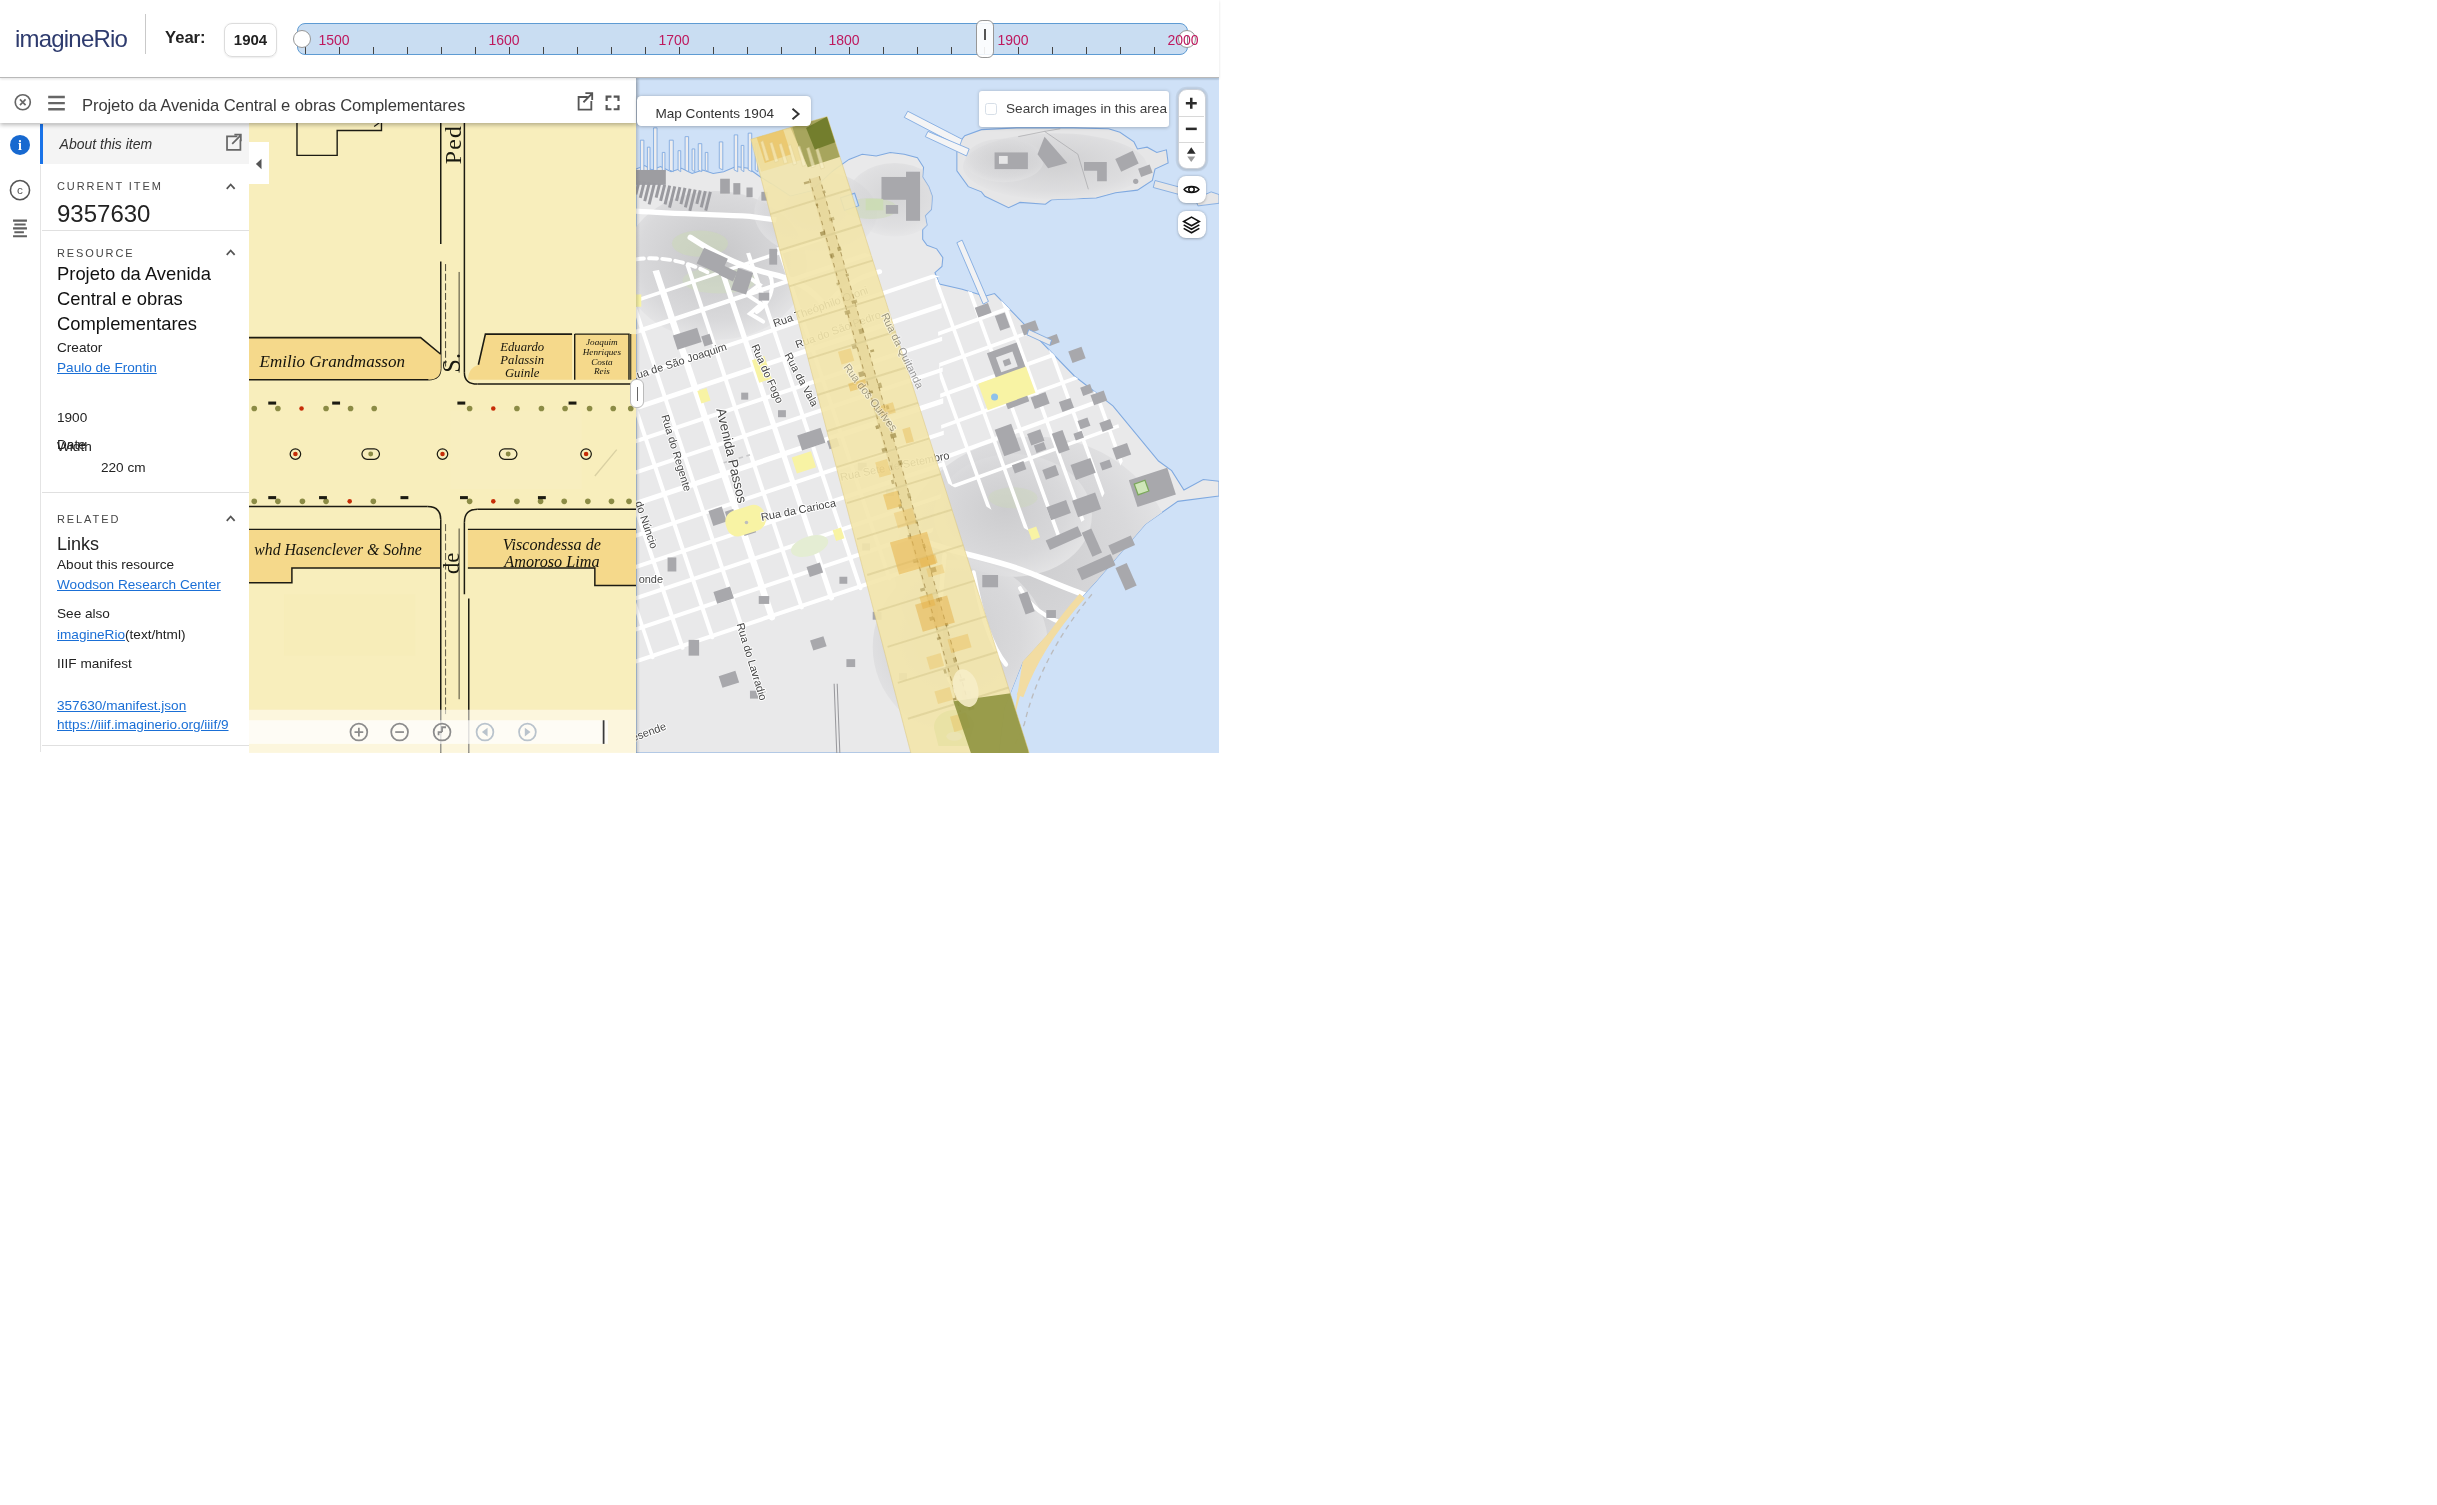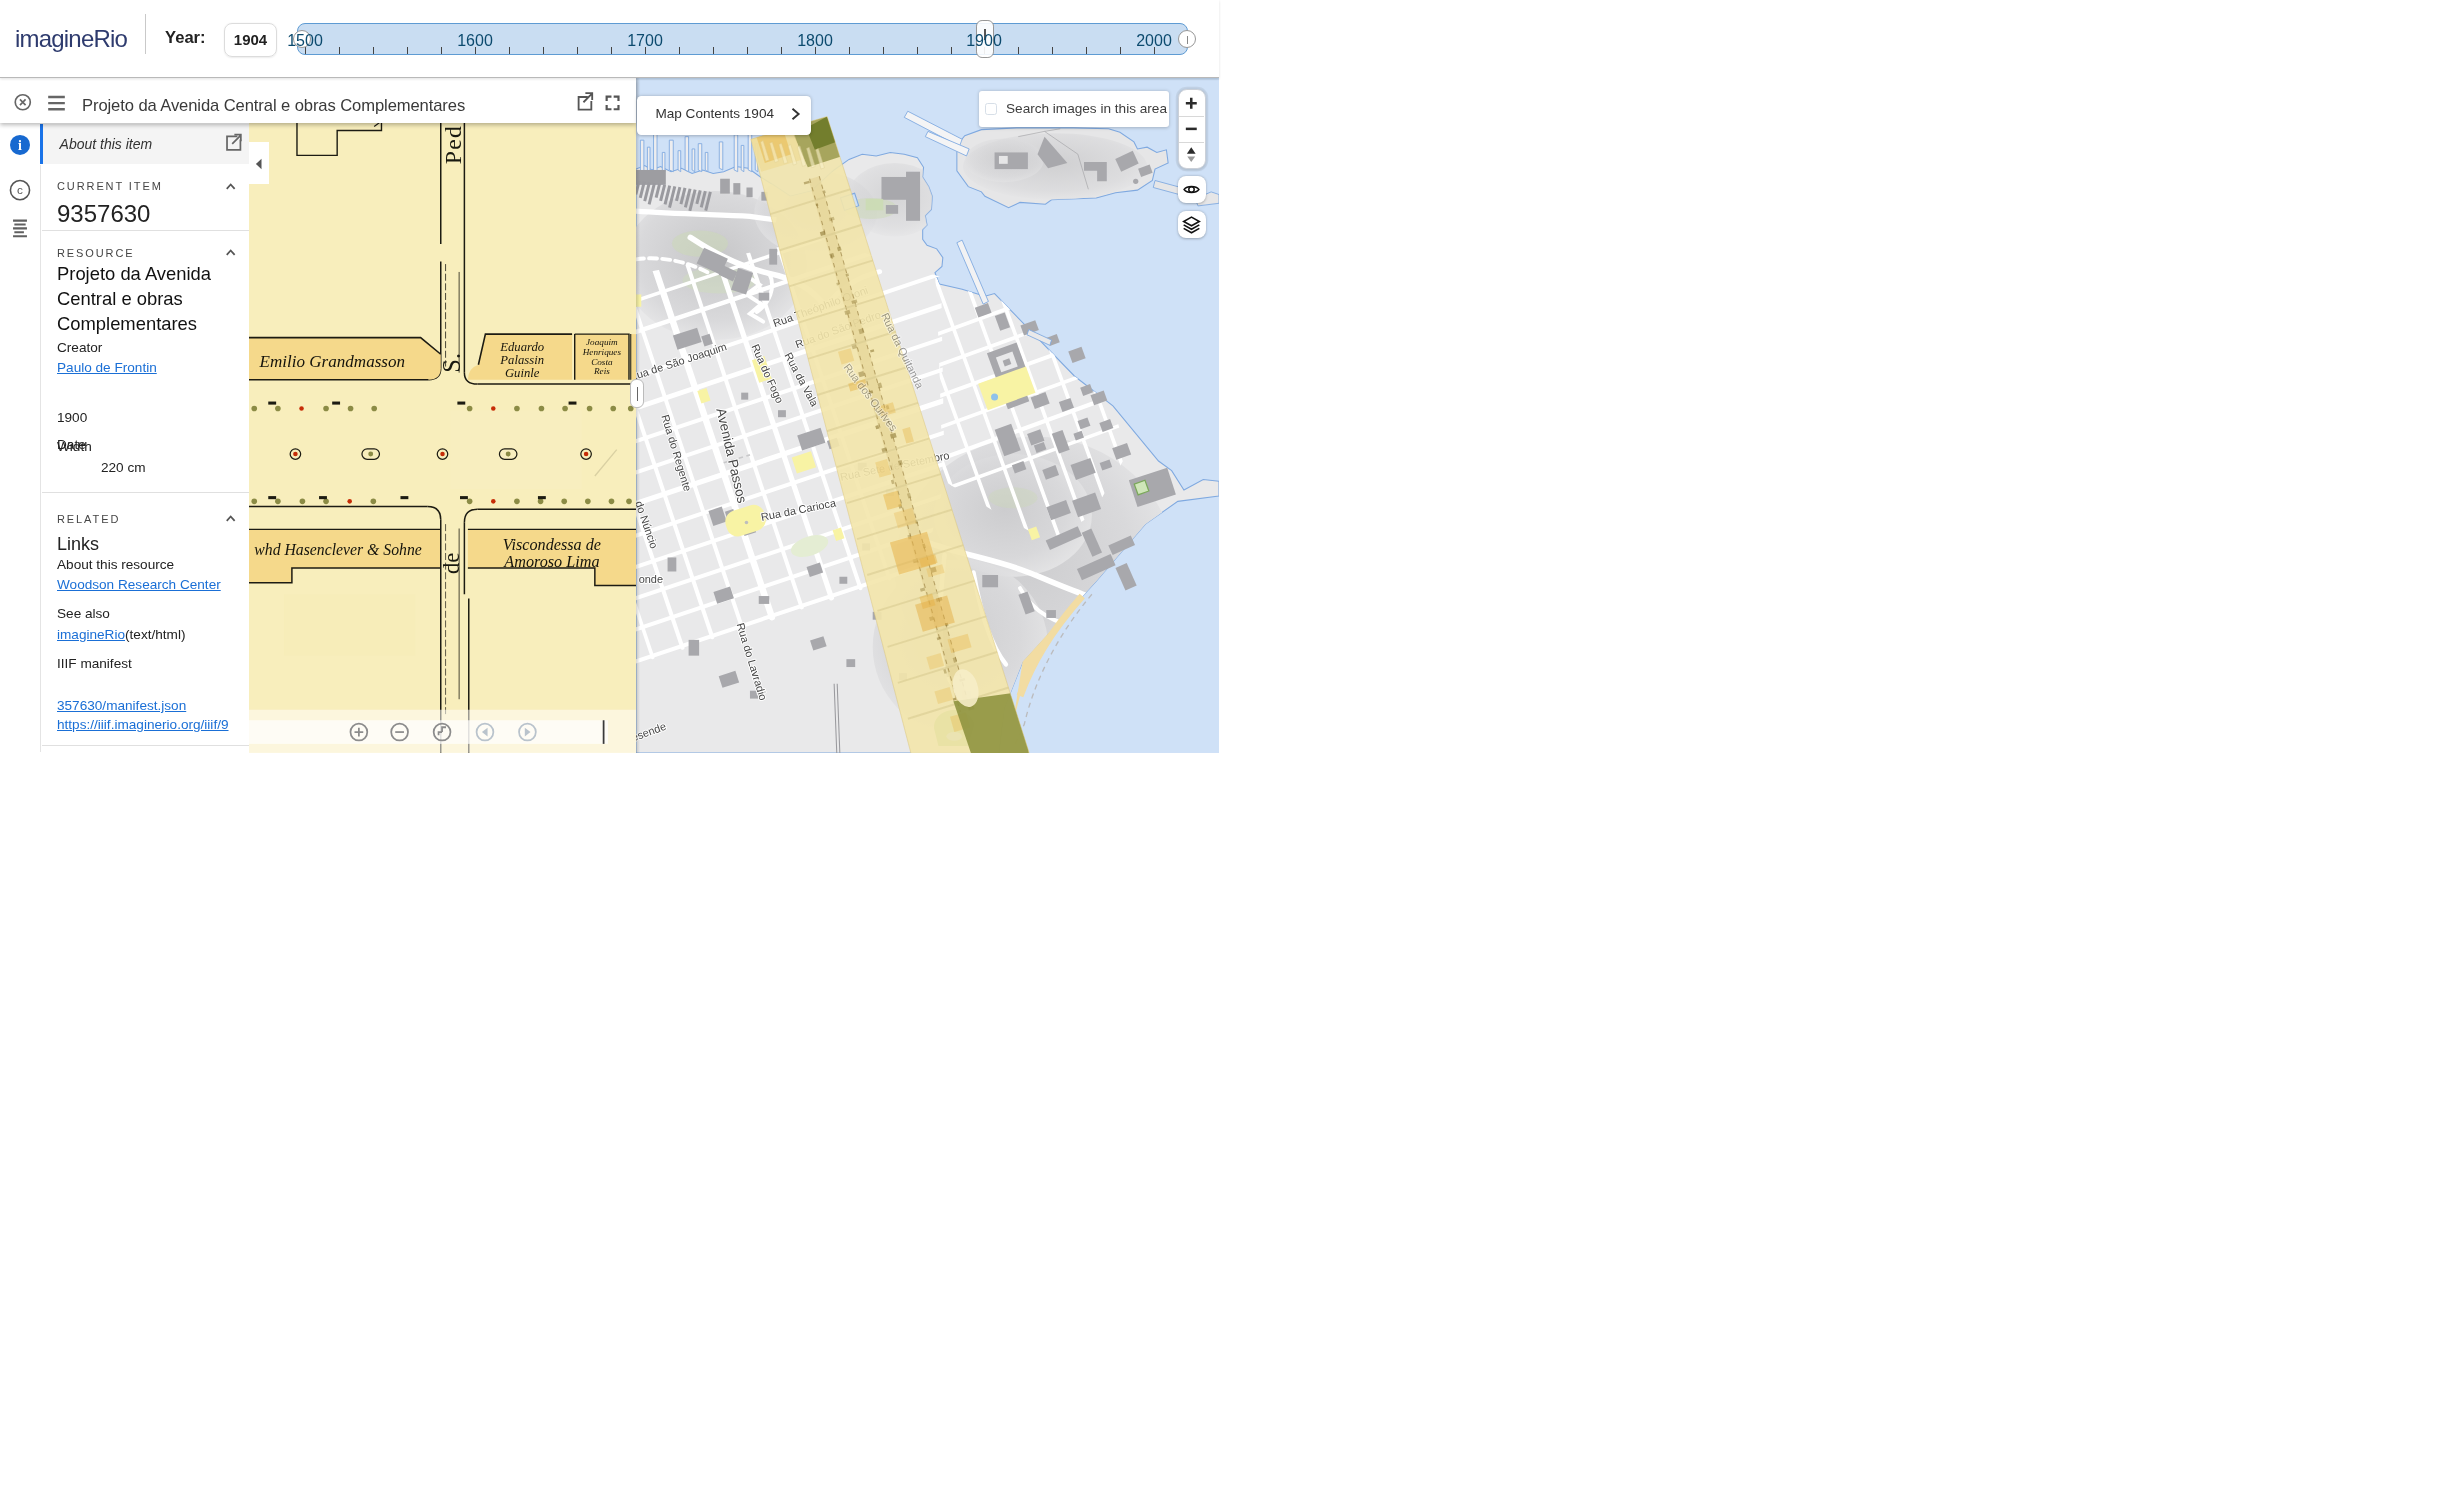--- a/index.html
+++ b/index.html
@@ -5,37 +5,37 @@
   * { margin:0; padding:0; box-sizing:border-box; }
   html,body { width:1219px; height:753px; overflow:hidden; font-family:"Liberation Sans",sans-serif; background:#fff; }
   .abs { position:absolute; }
   #topbar { position:absolute; left:0; top:0; width:1219px; height:78px; background:#fff; border-bottom:0.9px solid #b9b9b9; box-shadow:0 0.9px 2.6px rgba(0,0,0,.12); z-index:30; }
   #logo { position:absolute; left:15px; top:24.5px; font-size:24px; font-weight:500; letter-spacing:-0.8px; color:#2e3b6e; }
   #tb-div { position:absolute; left:145px; top:14px; width:0.9px; height:40px; background:#c9c9c9; }
   #yearlab { position:absolute; left:165px; top:28px; font-size:16.6px; font-weight:700; color:#222; }
   #yearbox { position:absolute; left:224px; top:23px; width:53px; height:34px; border:0.9px solid #dcdcdc; border-radius:8px; box-shadow:0 0.9px 1.8px rgba(0,0,0,.08); font-size:15px; font-weight:700; color:#222; text-align:center; line-height:32px; }
   #track { position:absolute; left:297px; top:23px; width:891px; height:32px; background:#c9ddf2; border:1.3px solid #5e9bd3; border-radius:8px; }
   .tick { position:absolute; width:0.9px; height:7px; background:#444; top:47px; z-index:31; }
-  .tlab { position:absolute; top:32px; font-size:16px; color:#0c4a6e; transform:translateX(-50%); z-index:34; }
+  .tlab { position:absolute; top:32px; font-size:14px; color:#be185d; transform:translateX(-50%); z-index:34;margin-left:29px; }
   .hcirc { position:absolute; width:18.4px; height:18.4px; border-radius:50%; background:#fff; border:1.3px solid #979797; top:30px; z-index:33; }
   #hpill { position:absolute; left:976px; top:20px; width:17.5px; height:38px; background:rgba(255,255,255,.9); border:1.3px solid #979797; border-radius:6.1px; z-index:32; }
   #hpill .c { position:absolute; left:7.4px; top:8px; width:1.3px; height:11.4px; background:#555; }
   #hrc .c { position:absolute; left:8px; top:4.8px; width:1.3px; height:8px; background:#888; }
   #pheader { position:absolute; left:0; top:78px; width:636px; height:45px; background:#fff; box-shadow:0 1.8px 4.4px rgba(0,0,0,.28); z-index:20; }
   #ptitle { position:absolute; left:82px; top:17.5px; font-size:16.6px; letter-spacing:-0.1px; color:#3a3a3a; }
   #sidebar { position:absolute; left:0; top:123px; width:40px; height:630px; background:#fff; z-index:15; }
   #pcontent { position:absolute; left:40px; top:123px; width:209px; height:630px; background:#fff; z-index:14; font-size:13.6px; color:#222; }
   #aboutrow { position:absolute; left:2.6px; top:1.3px; width:206px; height:40px; background:#f4f4f4;font-style:italic; }
   #aboutrow .t { position:absolute; left:17px; top:11.4px; font-size:14px; color:#333; }
   #accent { position:absolute; left:0; top:1.3px; width:3.1px; height:40px; background:#1a73e8; }
   .seclab { font-size:11px; letter-spacing:1.9px; color:#454545; }
   .chev { position:absolute; right:12.3px; width:11.4px; height:11.4px; }
   a.lk { color:#1a6fd6; text-decoration:underline; }
   .hline { position:absolute; left:1.8px; width:207px; height:0.9px; background:#e0e0e0; }
-  #mapcard { position:absolute; left:637px; top:96px; width:174px; height:39px; background:#fff; border-radius:4.4px; box-shadow:0 0.9px 3.5px rgba(0,0,0,.25); z-index:22; }
+  #mapcard { position:absolute; left:637px; top:96px; width:174px; height:30px; background:#fff; border-radius:4.4px; box-shadow:0 0.9px 3.5px rgba(0,0,0,.25); z-index:22; }
   #mapcard .t { position:absolute; left:18.4px; top:9.6px; font-size:13.6px; color:#333; }
   #searchcard { position:absolute; left:979px; top:91px; width:190px; height:36px; background:#fff; border-radius:3px; box-shadow:0 0.9px 3.5px rgba(0,0,0,.22); z-index:22; }
   #searchcard .cb { position:absolute; left:6.1px; top:12px; width:12.3px; height:12.3px; border:1.8px solid #d7dfe8; border-radius:2.6px; }
   #searchcard .t { position:absolute; left:27px; top:9.6px; font-size:13.6px; color:#3d3d3d; }
   #zoomstack { position:absolute; left:1178px; top:89px; width:28px; height:80px; background:#fff; border:1.3px solid #cbd0d8; border-radius:8.8px; box-shadow:0 0 0 2.2px rgba(160,170,185,.25), 0 0.9px 2.6px rgba(0,0,0,.15); z-index:22; }
   #zoomstack .sep { position:absolute; left:0; width:24.5px; height:0.9px; background:#d8d8d8; }
   .sqbtn { position:absolute; left:1178px; width:28px; height:27px; background:#fff; border-radius:8px; box-shadow:0 0.9px 2.6px rgba(0,0,0,.28); z-index:22; }
   #divpill { position:absolute; left:630px; top:379px; width:13.6px; height:29px; background:#fff; border:0.9px solid #bbb; border-radius:6.1px; z-index:21; }
   #divpill .c { position:absolute; left:6.1px; top:7px; width:1.3px; height:14px; background:#666; }
   #collbtn { position:absolute; left:249px; top:142px; width:20px; height:42px; background:#fff; z-index:16; }

